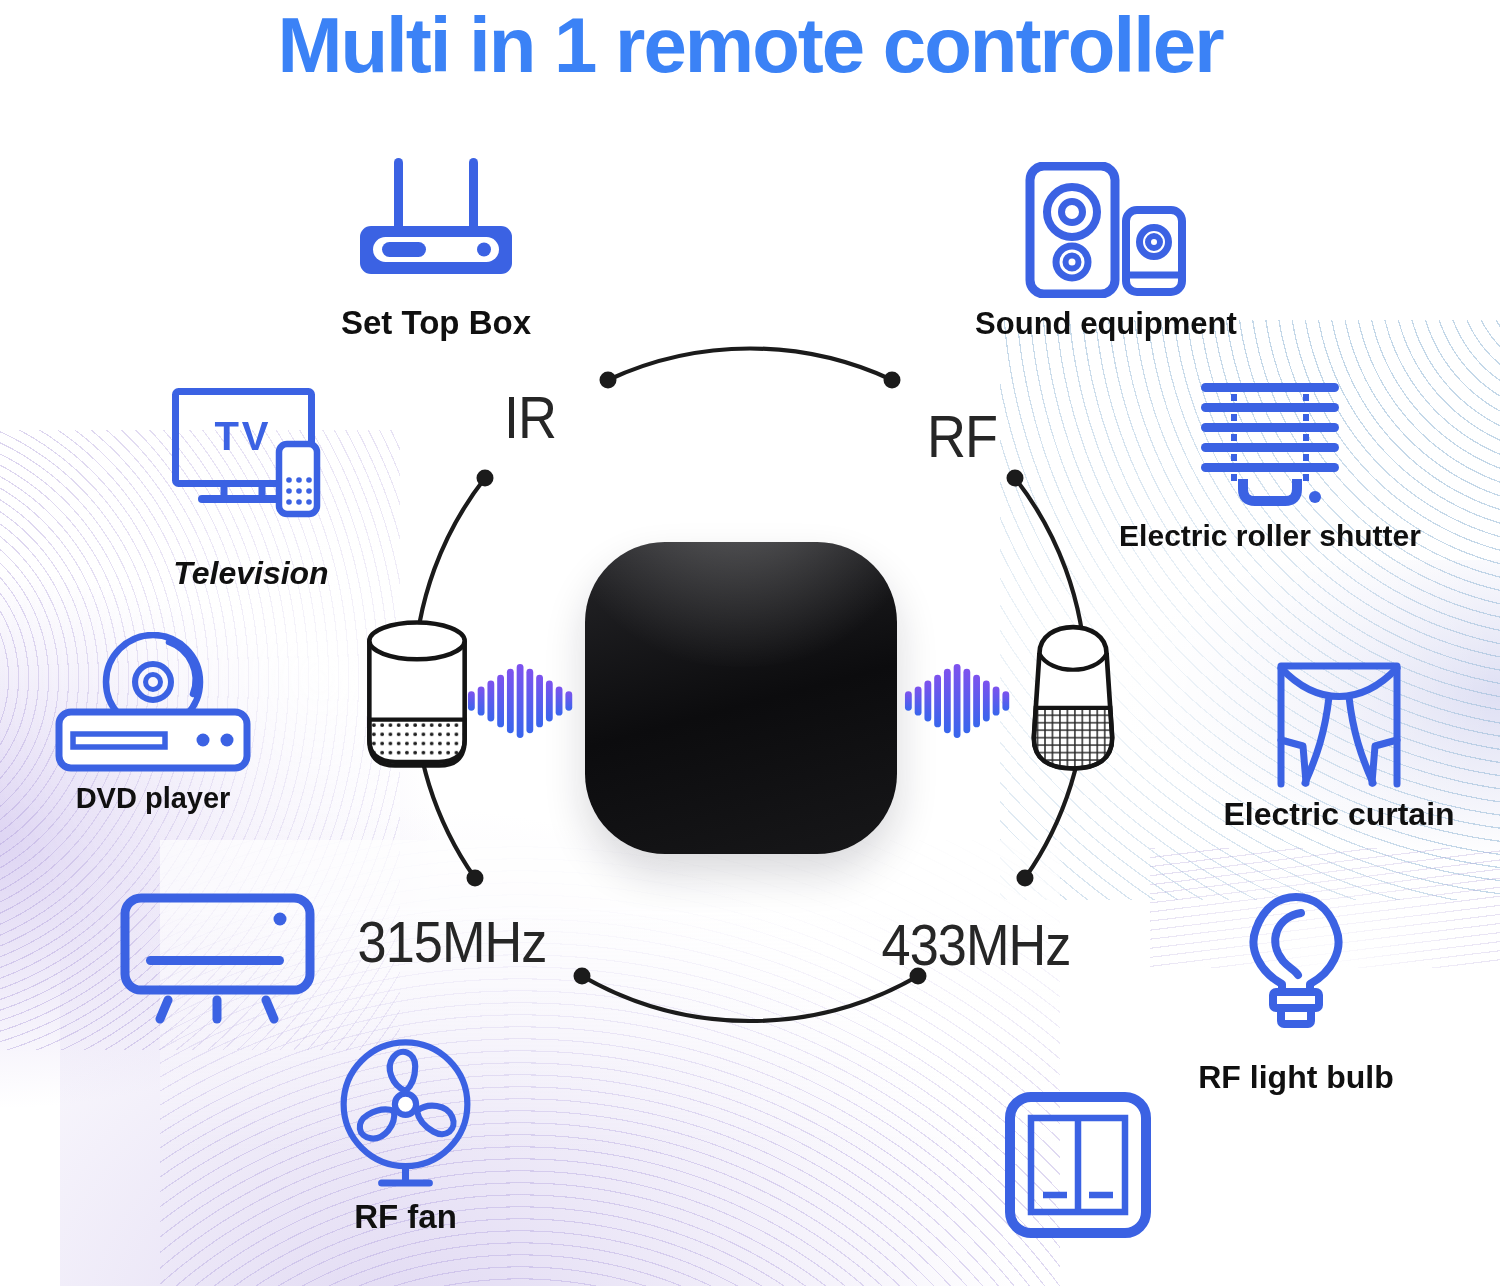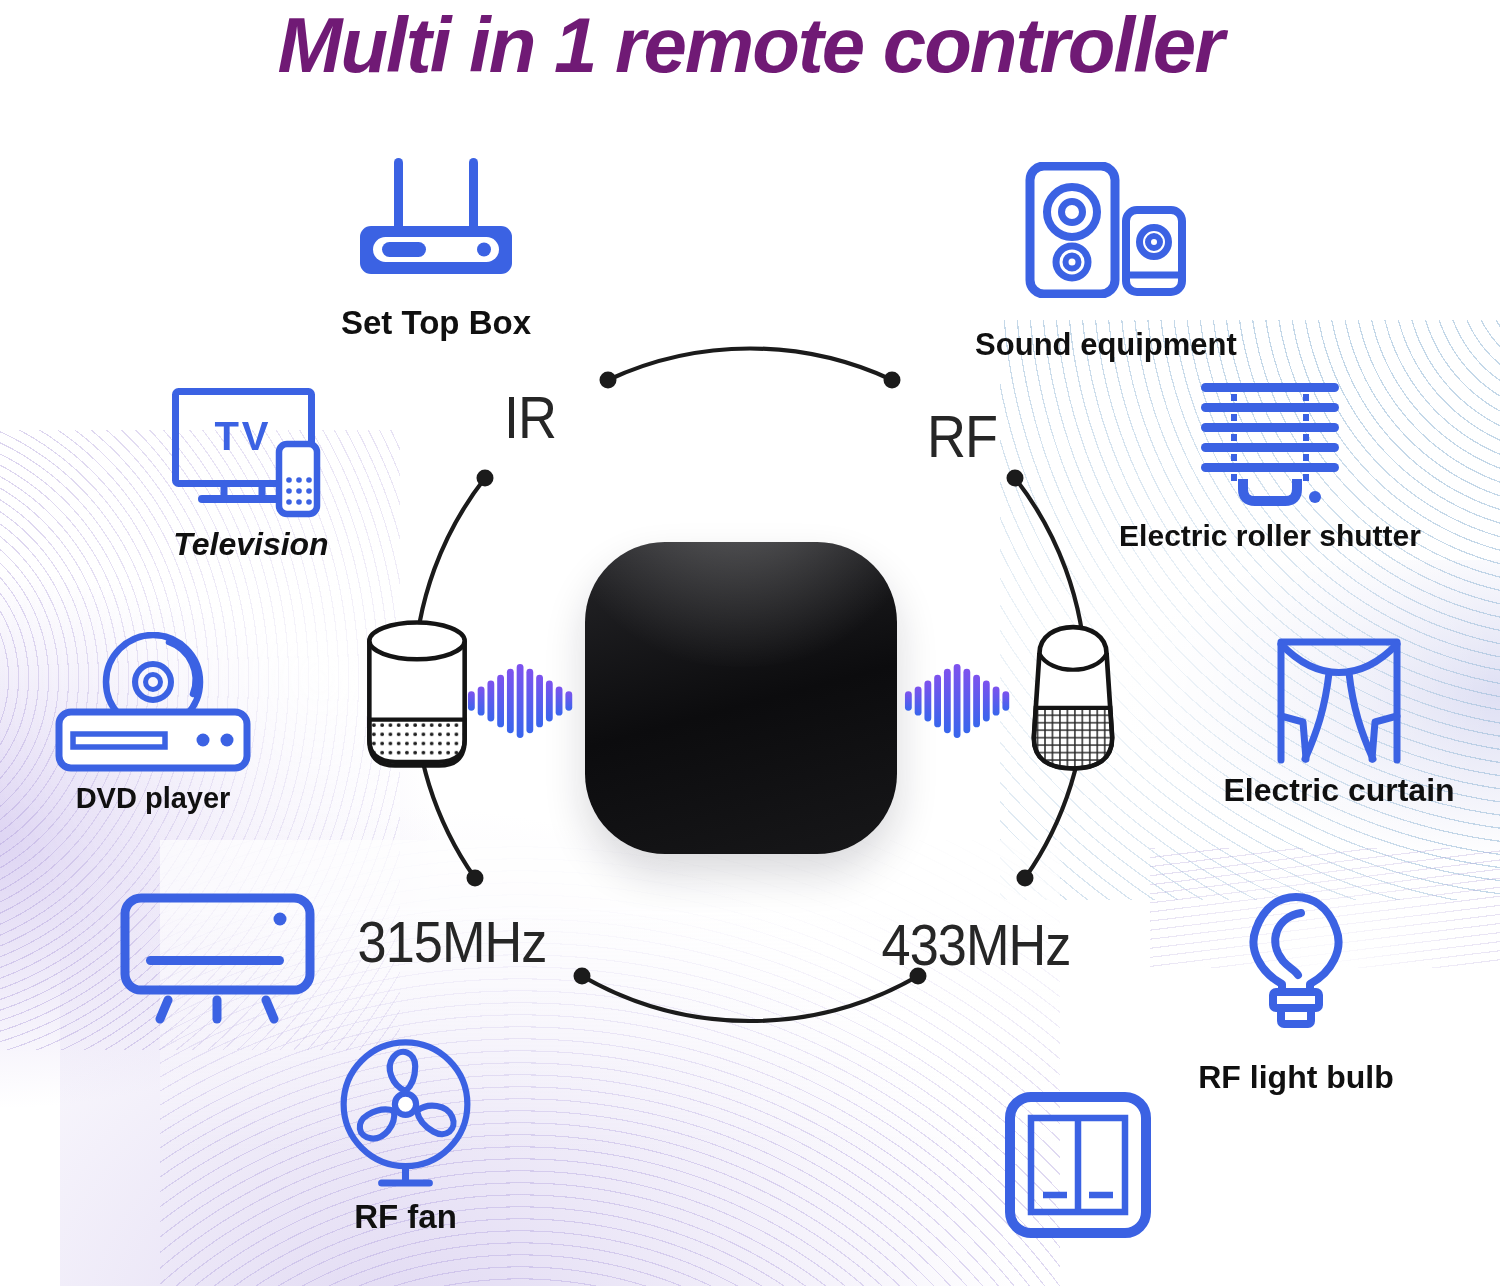--- a/index.html
+++ b/index.html
@@ -34,21 +34,21 @@
   
   .proto{position:absolute;z-index:2;transform:translate(-50%,-50%) scaleX(.9);
          font-weight:300;color:#262626;white-space:nowrap;letter-spacing:-1px;}
   .proto-ir{left:530px;top:417px;font-size:60px;}
   .proto-rf{left:962px;top:436px;font-size:60px;}
   .proto-freq-l{left:452px;top:941px;font-size:58px;}
   .proto-freq-r{left:976px;top:944px;font-size:58px;}
 
   
   .title{position:absolute;left:0;right:0;top:0;z-index:2;text-align:center;
-         font-size:78px;font-weight:800;letter-spacing:-2px;color:#701a75;font-style:italic;}
+         font-size:78px;font-weight:800;letter-spacing:-2px;color:#3b82f6;}
 
   
   .device{position:absolute;z-index:3;display:flex;flex-direction:column;align-items:center;}
   .device .icon{line-height:0;}
   .device .label{margin-top:8px;font-weight:700;font-size:31px;color:#101010;
                  white-space:nowrap;text-align:center;letter-spacing:0;}
 
   .overlay{position:absolute;left:0;top:0;z-index:1;}
   .midlayer{position:absolute;z-index:3;line-height:0;}
 
@@ -179,38 +179,38 @@
           <rect x="0" y="68" width="152" height="48" rx="11"></rect>
         </g>
         <rect x="13" y="79" width="126" height="25" rx="12.5" fill="#ffffff"></rect>
         <rect x="22" y="84" width="44" height="15" rx="7.5" fill="#3B62E3"></rect>
         <circle cx="124" cy="91.5" r="7" fill="#3B62E3"></circle>
       </svg>
     </div>
     <div class="label" style="font-size:33px;margin-top:28px;">Set Top Box</div>
   </div>
 
-  <div class="device" style="left:950px;top:162px;width:312px;gap:21px;">
+  <div class="device" style="left:950px;top:162px;width:312px;">
     <div class="icon">
       <svg width="162" height="136" viewBox="0 0 162 136" fill="none" stroke="#3B62E3">
         <rect x="5" y="4" width="85" height="128" rx="14" stroke-width="9"></rect>
         <circle cx="47" cy="50" r="25" stroke-width="8"></circle>
         <circle cx="47" cy="50" r="10.5" stroke-width="7"></circle>
         <circle cx="47" cy="100" r="16" stroke-width="7"></circle>
         <circle cx="47" cy="100" r="6.5" stroke-width="6"></circle>
         <rect x="101" y="48" width="56" height="82" rx="11" stroke-width="8"></rect>
         <circle cx="129" cy="80" r="14.5" stroke-width="7"></circle>
         <circle cx="129" cy="80" r="6" stroke-width="6"></circle>
         <path d="M104,113 H154" stroke-width="7"></path>
       </svg>
     </div>
     <div class="label">Sound equipment</div>
   </div>
 
-  <div class="device" style="left:158px;top:388px;width:186px;">
+  <div class="device" style="left:158px;top:388px;width:186px;gap:29px;">
     <div class="icon">
       <svg width="158" height="130" viewBox="0 0 158 130">
         <rect x="3.5" y="3.5" width="136" height="92" rx="3" fill="none" stroke="#3B62E3" stroke-width="7"></rect>
         <text x="71" y="62" text-anchor="middle" font-family="Liberation Sans, sans-serif" font-size="40" font-weight="700" fill="#3B62E3" letter-spacing="3">TV</text>
         <path d="M52,96 V109 M90,96 V109" stroke="#3B62E3" stroke-width="7"></path>
         <path d="M30,111 H112" stroke="#3B62E3" stroke-width="8" stroke-linecap="round"></path>
         <rect x="107" y="56" width="38" height="70" rx="8" fill="#ffffff" stroke="#3B62E3" stroke-width="6.5"></rect>
         <g fill="#3B62E3">
           <circle cx="117" cy="92" r="2.8"></circle>
             <circle cx="127" cy="92" r="2.8"></circle>
@@ -263,21 +263,21 @@
         <circle cx="100" cy="50" r="7.5" fill="none" stroke="#3B62E3" stroke-width="5"></circle>
         <rect x="6" y="80" width="188" height="56" rx="12" fill="#ffffff" stroke="#3B62E3" stroke-width="7"></rect>
         <rect x="20" y="102" width="92" height="13" fill="none" stroke="#3B62E3" stroke-width="5.5"></rect>
         <circle cx="150" cy="108" r="6.5" fill="#3B62E3"></circle>
         <circle cx="174" cy="108" r="6.5" fill="#3B62E3"></circle>
       </svg>
     </div>
     <div class="label" style="font-size:29px;">DVD player</div>
   </div>
 
-  <div class="device" style="left:1213px;top:632px;width:252px;">
+  <div class="device" style="left:1213px;top:656px;width:252px;">
     <div class="icon">
       <svg width="128" height="132" viewBox="0 0 128 132" fill="none" stroke="#3B62E3" stroke-width="7" stroke-linejoin="round" stroke-linecap="round">
         <path d="M6,128 V10 H122 V128"></path>
         <path d="M6,12 C42,50 86,50 122,12"></path>
         <path d="M54,41 C50,76 42,100 30,127"></path>
         <path d="M74,41 C78,76 86,100 98,127"></path>
         <path d="M6,84 L28,90 L31,127"></path>
         <path d="M122,84 L100,90 L97,127"></path>
       </svg>
     </div>

